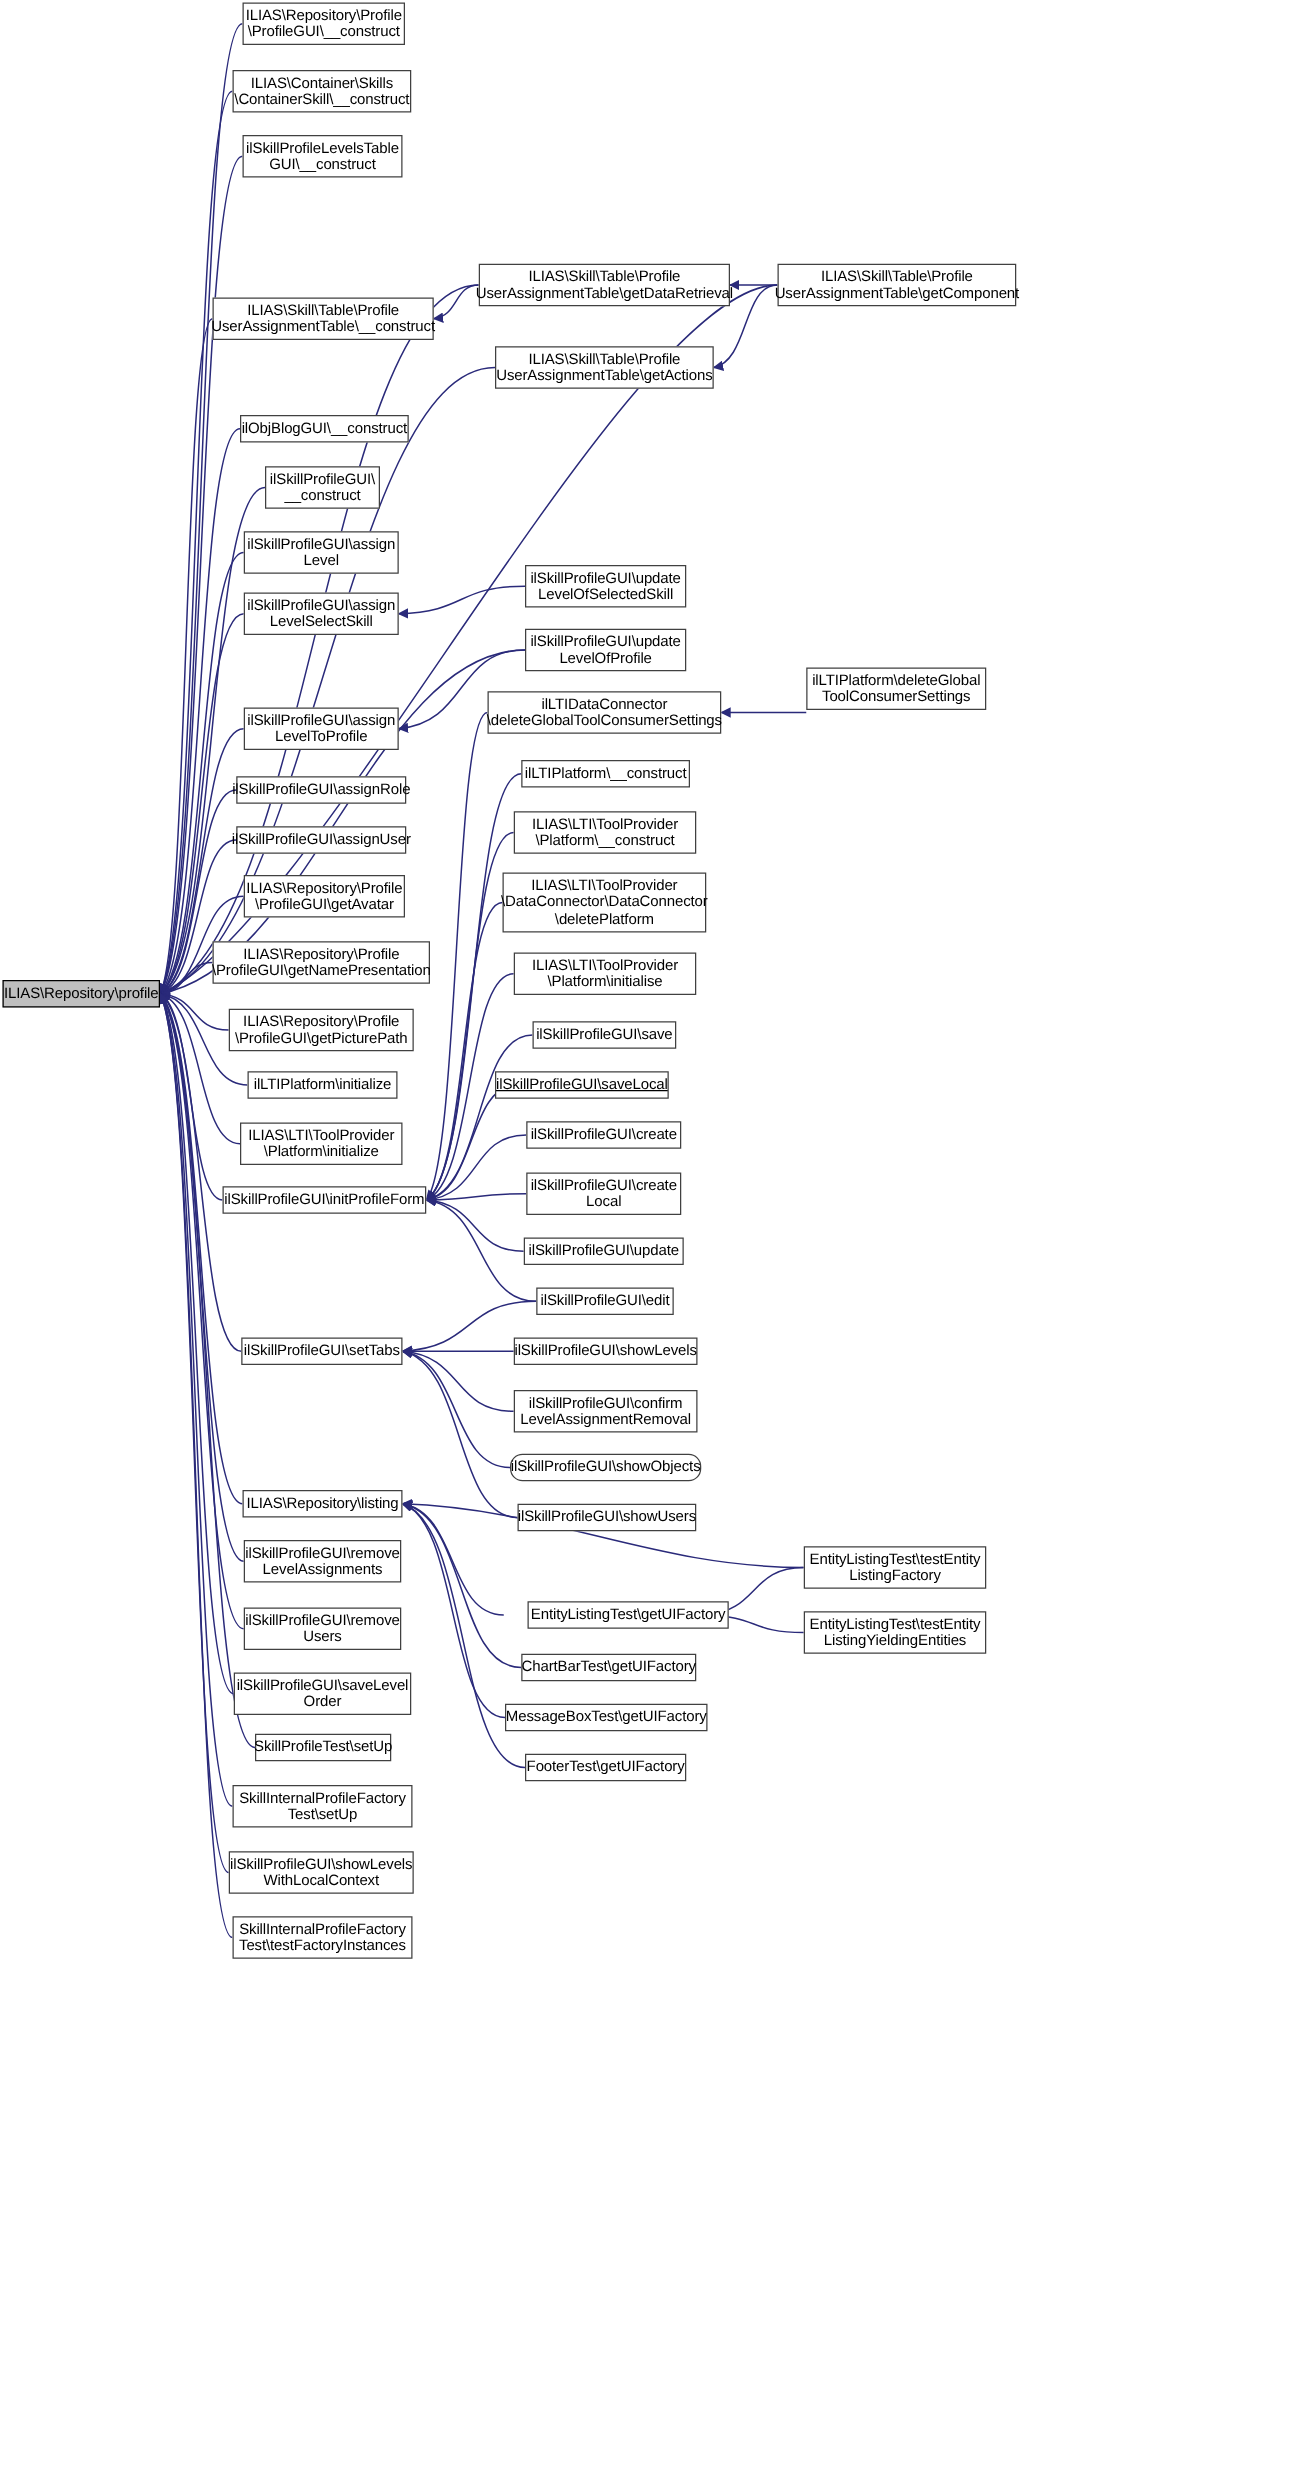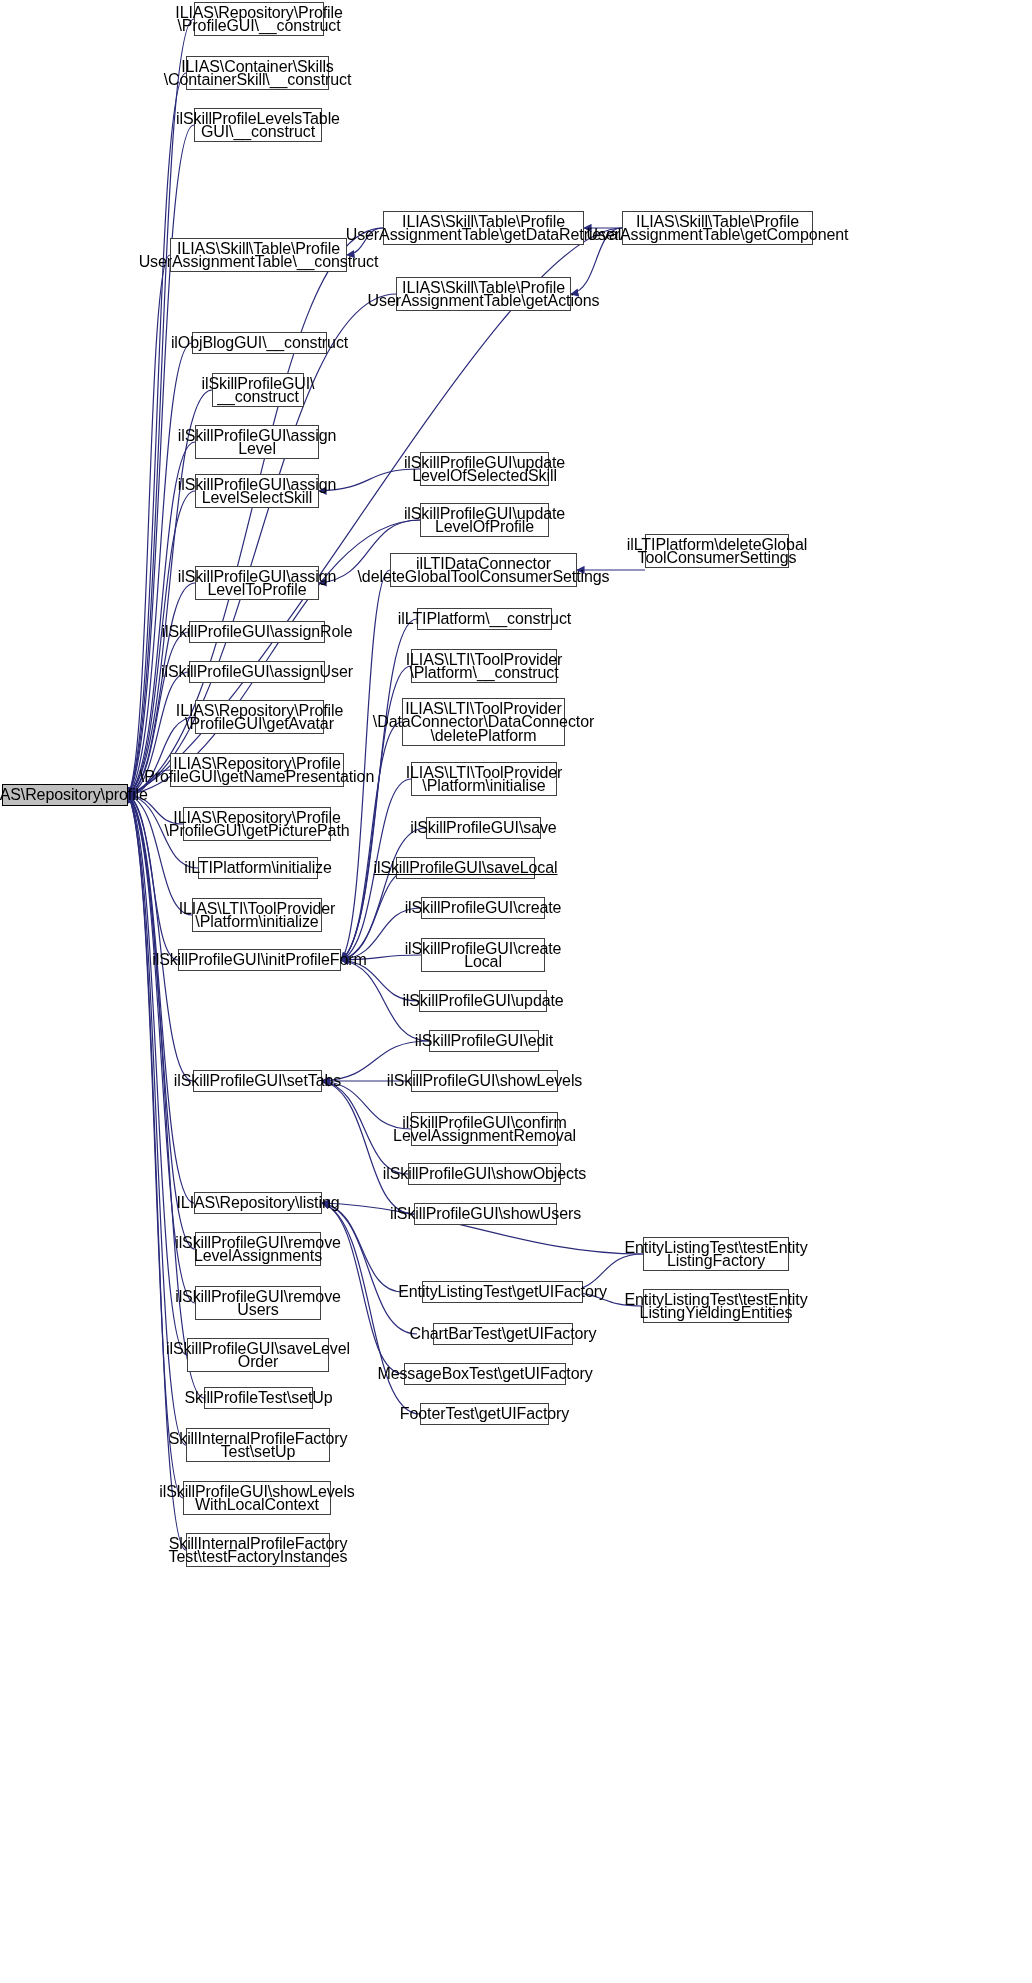--- a/index.html
+++ b/index.html
@@ -22,21 +22,21 @@
     width: 1032px;
     height: 1983px;
     pointer-events: none;
   }
   .node {
     position: absolute;
     box-sizing: border-box;
     border: 1px solid #404040;
     background: #ffffff;
     color: #000000;
-    font-size: 16px;
+    font-size: 12px;
     line-height: 13.5px;
     text-align: center;
     display: flex;
     align-items: center;
     justify-content: center;
     white-space: pre-line;
     letter-spacing: -0.1px;
     z-index: 3;
   }
   .node.root {
@@ -173,29 +173,29 @@
       <div class="node" style="left: 421px; top: 897px; width: 124px; height: 22px;">ilSkillProfileGUI\create</div>
       <div class="node" style="left: 421px; top: 938px; width: 124px; height: 34px;">ilSkillProfileGUI\create
 Local</div>
       <div class="node" style="left: 178px; top: 949px; width: 163px; height: 22px;">ilSkillProfileGUI\initProfileForm</div>
       <div class="node" style="left: 419px; top: 990px; width: 128px; height: 22px;">ilSkillProfileGUI\update</div>
       <div class="node" style="left: 429px; top: 1030px; width: 110px; height: 22px;">ilSkillProfileGUI\edit</div>
       <div class="node" style="left: 193px; top: 1070px; width: 129px; height: 22px;">ilSkillProfileGUI\setTabs</div>
       <div class="node" style="left: 411px; top: 1070px; width: 147px; height: 22px;">ilSkillProfileGUI\showLevels</div>
       <div class="node" style="left: 411px; top: 1112px; width: 147px; height: 34px;">ilSkillProfileGUI\confirm
 LevelAssignmentRemoval</div>
-      <div class="node" style="left: 408px; top: 1163px; width: 153px; height: 22px;">ilSkillProfileGUI\showObjects</div>
+      <div class="node" style="left: 408px; top: 1163px; width: 153px; height: 22px; border-radius: 10px;">ilSkillProfileGUI\showObjects</div>
       <div class="node" style="left: 194px; top: 1192px; width: 128px; height: 22px;">ILIAS\Repository\listing</div>
       <div class="node" style="left: 414px; top: 1203px; width: 143px; height: 22px;">ilSkillProfileGUI\showUsers</div>
       <div class="node" style="left: 643px; top: 1237px; width: 146px; height: 34px;">EntityListingTest\testEntity
 ListingFactory</div>
       <div class="node" style="left: 422px; top: 1281px; width: 161px; height: 22px;">EntityListingTest\getUIFactory</div>
       <div class="node" style="left: 643px; top: 1289px; width: 146px; height: 34px;">EntityListingTest\testEntity
 ListingYieldingEntities</div>
-      <div class="node" style="left: 417px; top: 1323px; width: 140px; height: 22px; margin-left: 16px;">ChartBarTest\getUIFactory</div>
+      <div class="node" style="left: 417px; top: 1323px; width: 140px; height: 22px;">ChartBarTest\getUIFactory</div>
       <div class="node" style="left: 404px; top: 1363px; width: 162px; height: 22px;">MessageBoxTest\getUIFactory</div>
       <div class="node" style="left: 420px; top: 1403px; width: 129px; height: 22px;">FooterTest\getUIFactory</div>
       <div class="node" style="left: 195px; top: 1232px; width: 126px; height: 34px;">ilSkillProfileGUI\remove
 LevelAssignments</div>
       <div class="node" style="left: 195px; top: 1286px; width: 126px; height: 34px;">ilSkillProfileGUI\remove
 Users</div>
       <div class="node" style="left: 187px; top: 1338px; width: 142px; height: 34px;">ilSkillProfileGUI\saveLevel
 Order</div>
       <div class="node" style="left: 204px; top: 1387px; width: 109px; height: 22px;">SkillProfileTest\setUp</div>
       <div class="node" style="left: 186px; top: 1428px; width: 144px; height: 34px;">SkillInternalProfileFactory

